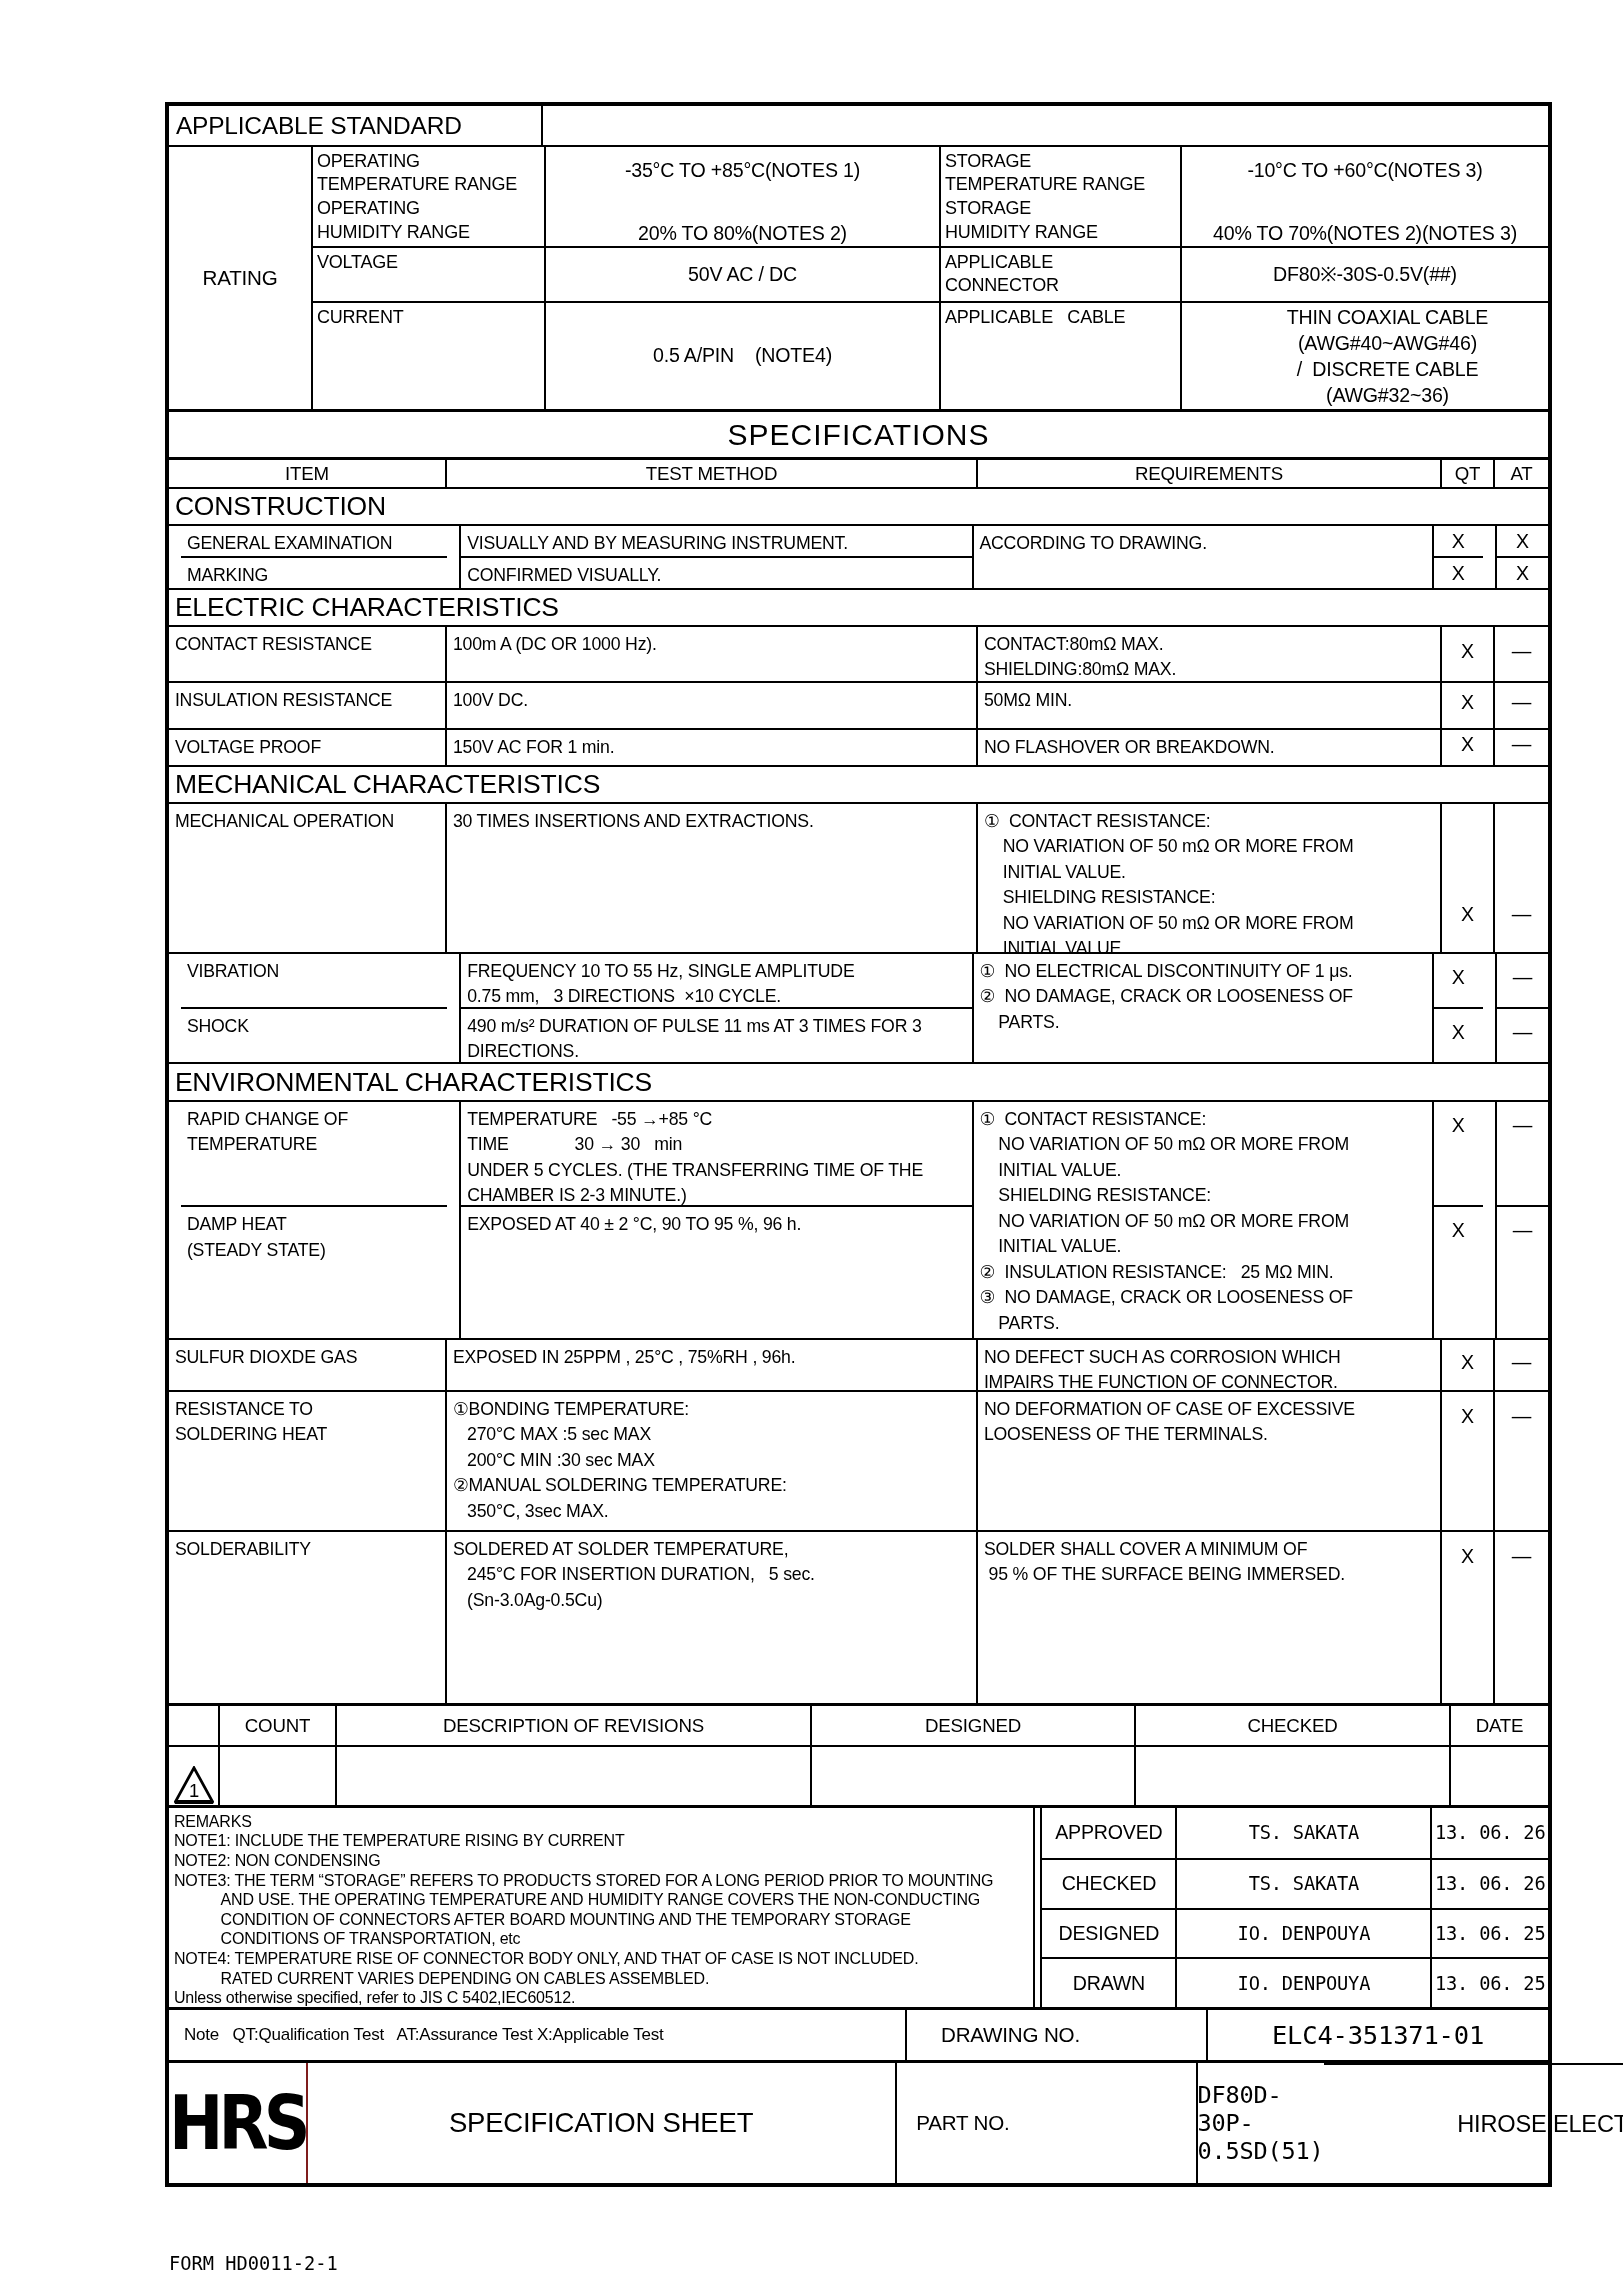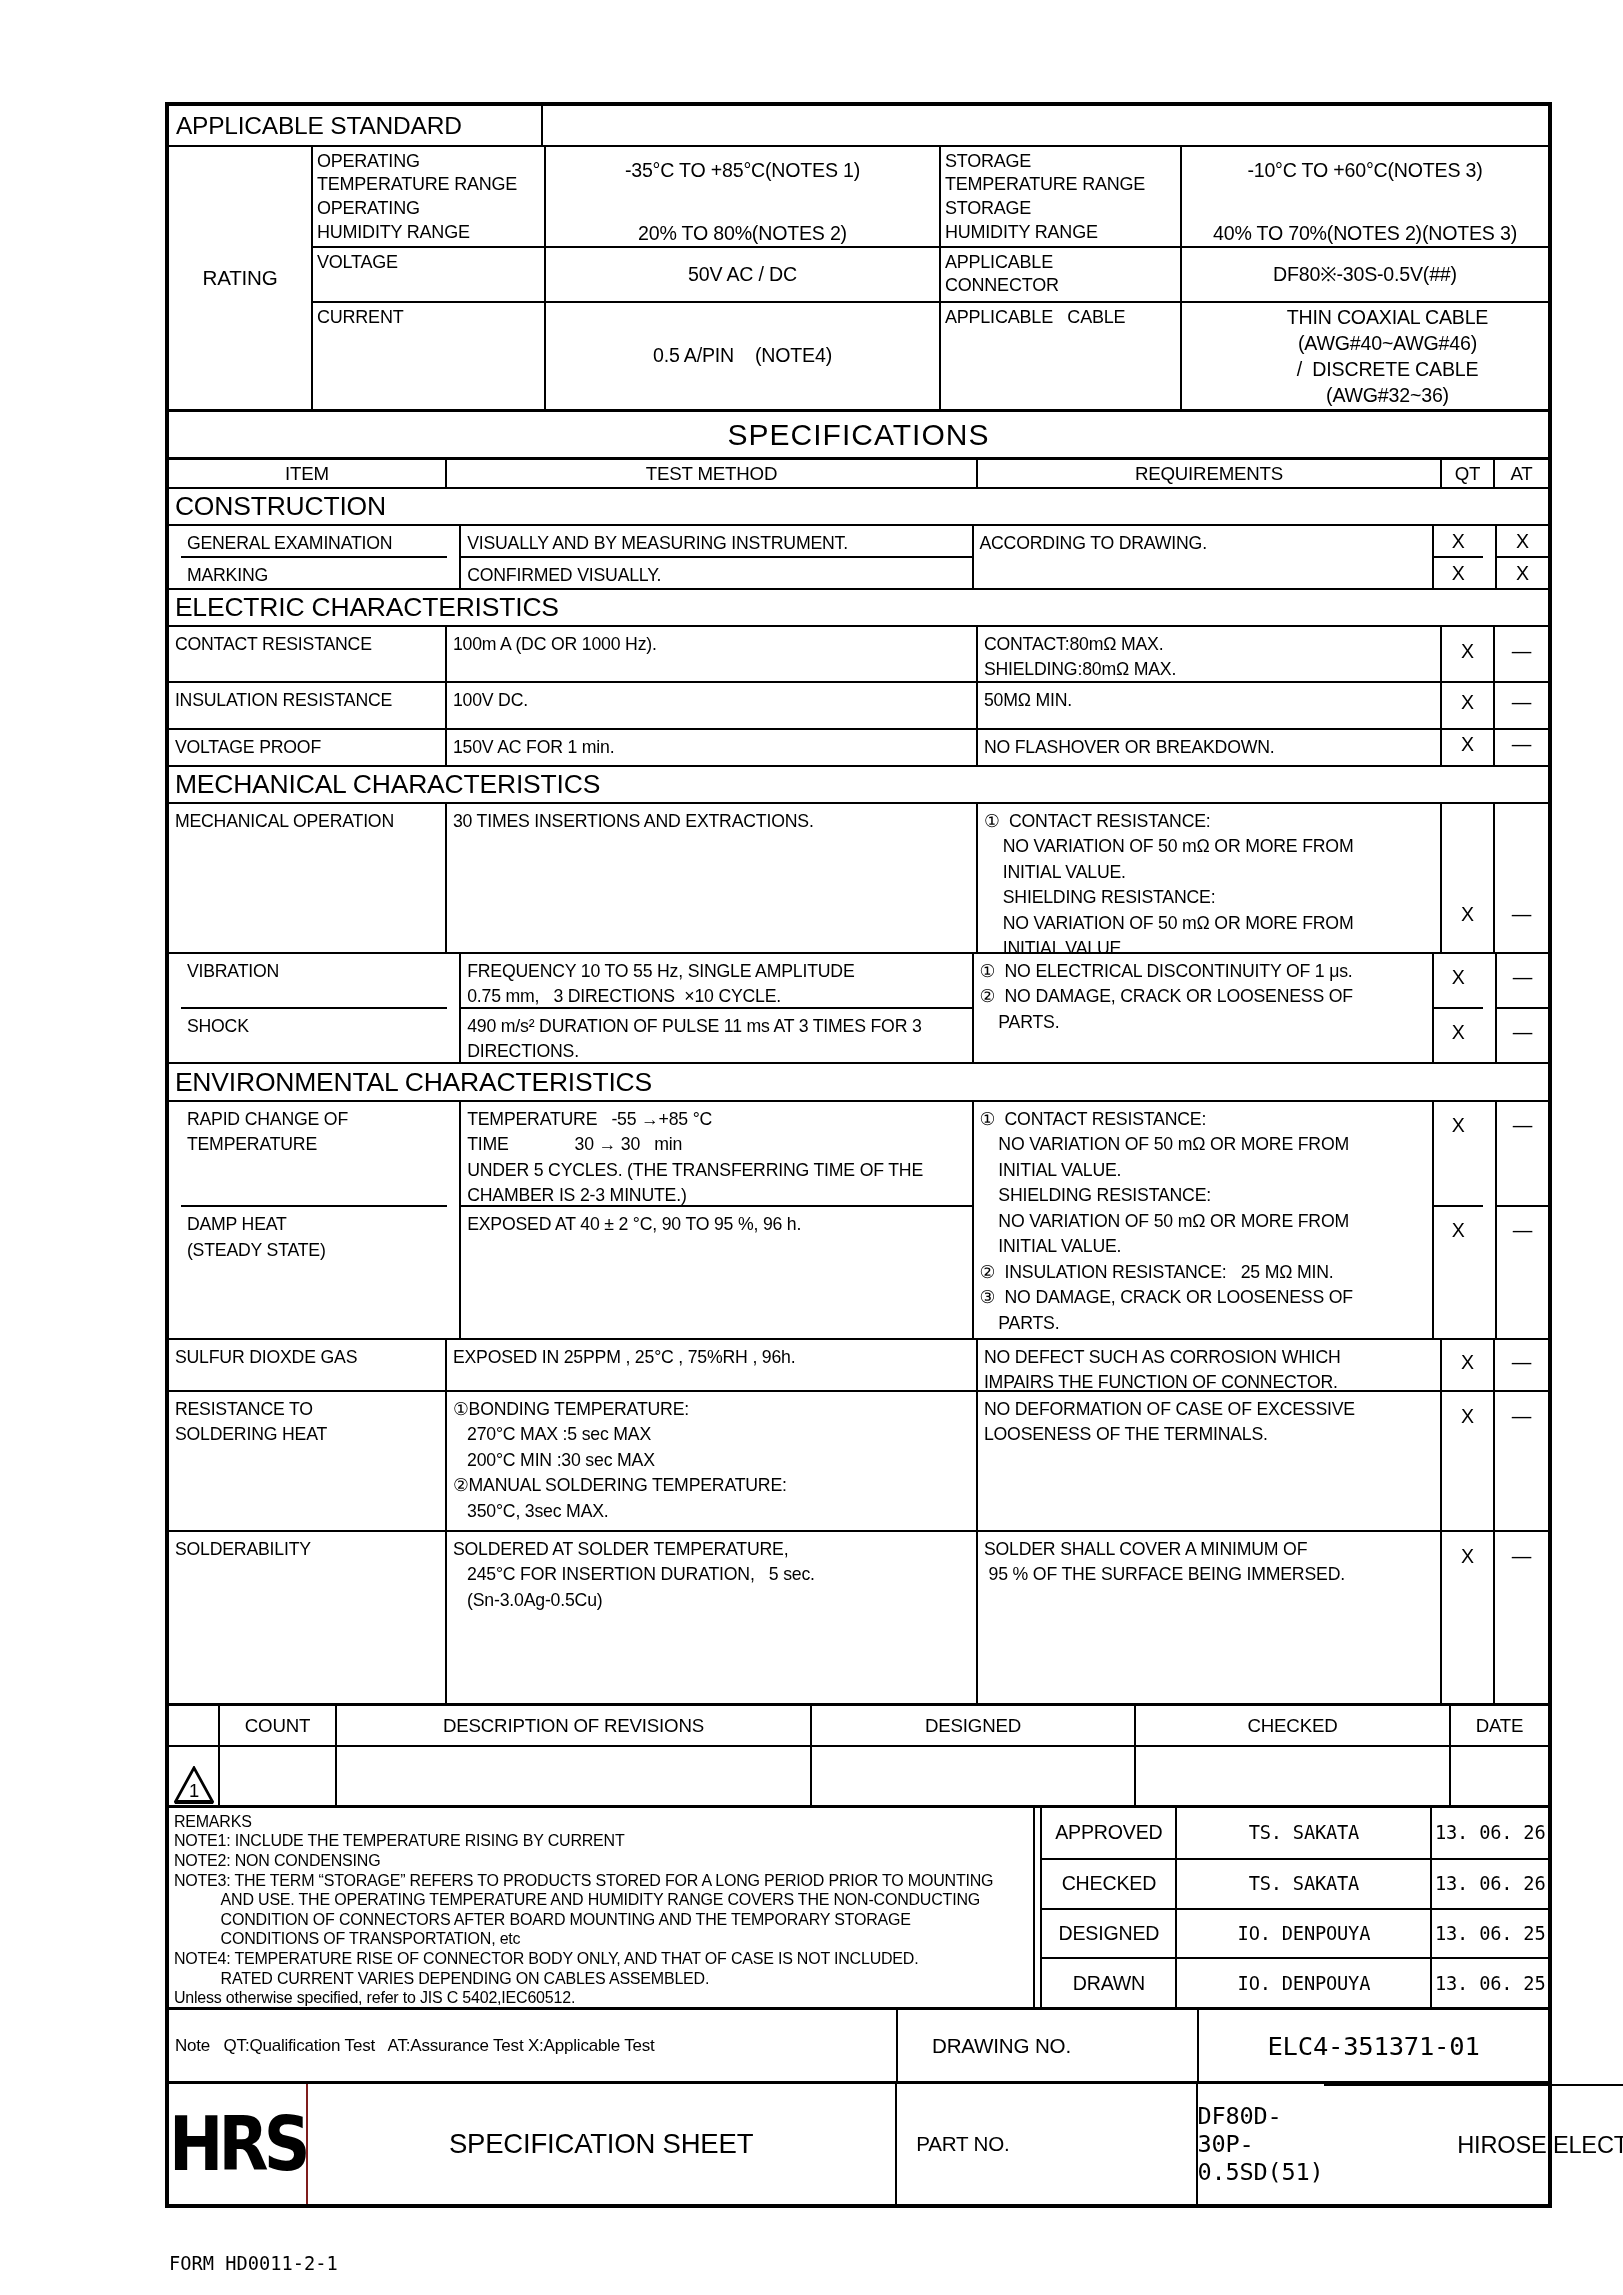--- a/index.html
+++ b/index.html
@@ -50,21 +50,21 @@
                font-size:16px;line-height:19.6px;padding:3.9px 2px 3.9px 4.9px;white-space:pre-wrap;overflow:hidden;}
   .appr-wrap{flex:1;padding-left:5.4px;display:flex;flex-direction:column;}
   .appr-row{display:flex;height:50px;box-sizing:border-box;}
   .appr-row + .appr-row{border-top:2.5px solid #000;}
   .appr-role{width:135px;border-left:2.5px solid #000;display:flex;align-items:center;justify-content:center;font-size:19.6px;box-sizing:border-box;}
   .appr-name{width:255px;border-left:2.5px solid #000;display:flex;align-items:center;justify-content:center;
              font-family:"DejaVu Sans Mono", monospace;font-size:18.7px;box-sizing:border-box;}
   .appr-date{flex:1;border-left:2.5px solid #000;display:flex;align-items:center;justify-content:center;
              font-family:"DejaVu Sans Mono", monospace;font-size:18.7px;box-sizing:border-box;}
   
-  .note-row{height:74px;}
+  .note-row{height:53px;padding-left:9px;}
   .note-cell{width:727px;display:flex;align-items:center;font-size:17px;padding-left:5.9px;box-sizing:border-box;white-space:pre-wrap;}
   .dlabel{width:301px;display:flex;align-items:center;padding-left:34px;font-size:20.6px;box-sizing:border-box;}
   .dvalue{flex:1;display:flex;align-items:center;justify-content:center;
           font-family:"DejaVu Sans Mono", monospace;font-size:24.5px;box-sizing:border-box;}
   
   .title-block{display:flex;height:120px;}
   .logo-cell{width:138px;display:flex;align-items:center;justify-content:center;box-sizing:border-box;}
   .logo-text{font-family:"DejaVu Sans", sans-serif;font-weight:900;font-size:65px;letter-spacing:-4.9px;transform:scaleY(1.15);}
   .tb-right{flex:1;display:flex;border-left:2px solid #7f1d1d;}
   .tb-row{display:flex;flex:1;box-sizing:border-box;}

